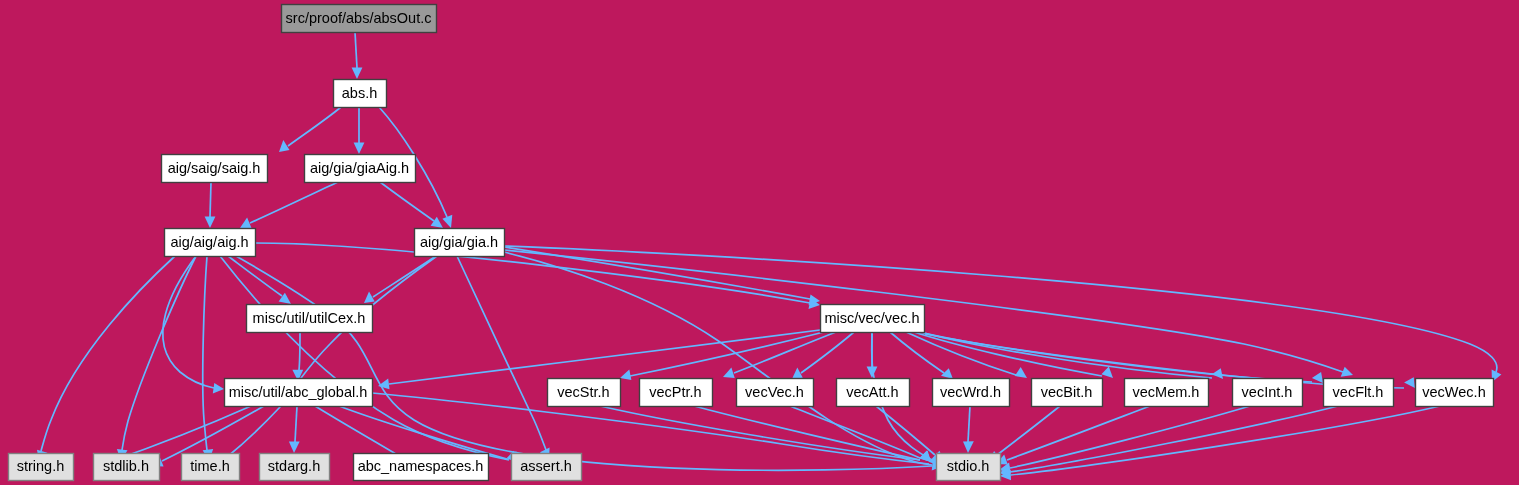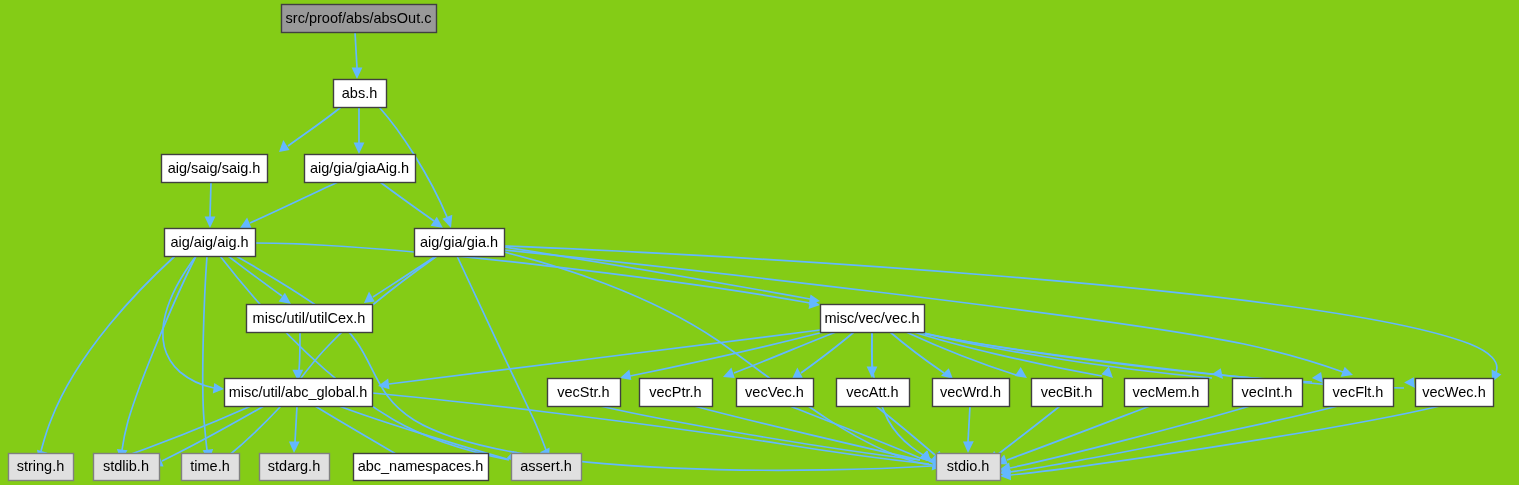--- a/index.html
+++ b/index.html
@@ -4,21 +4,21 @@
 <style>
   html, body {
     margin: 0;
     padding: 0;
     background: #000000;
   }
   #graph-root {
     position: relative;
     width: 1519px;
     height: 485px;
-    background: #84cc16;
+    background: #be185d;
     overflow: hidden;
     font-family: "Liberation Sans", sans-serif;
   }
   svg.graph-canvas {
     position: absolute;
     top: 0; left: 0;
     width: 1519px;
     height: 485px;
     display: block;
   }

